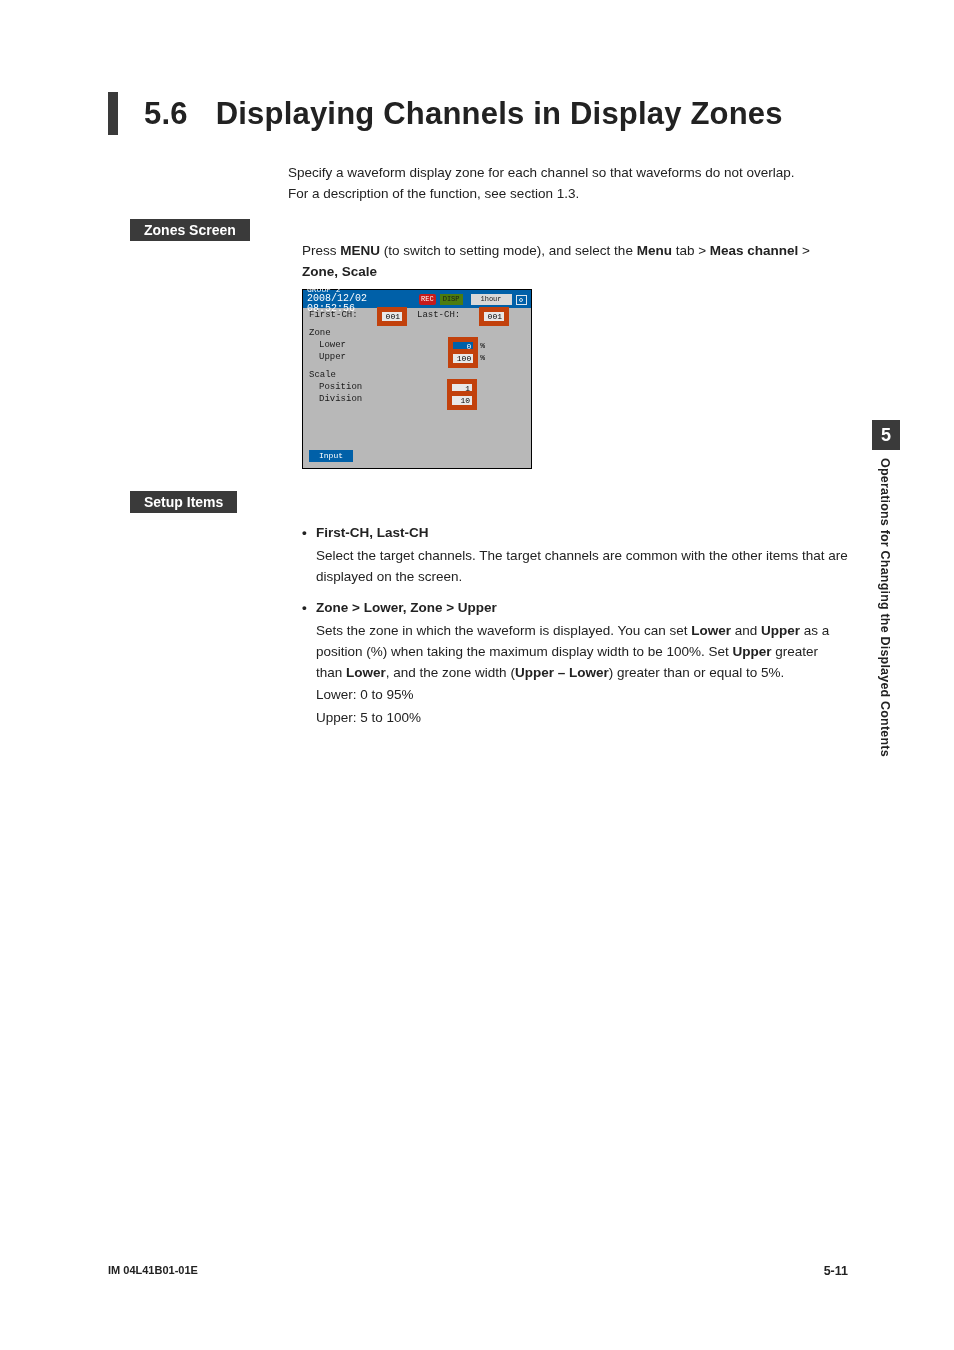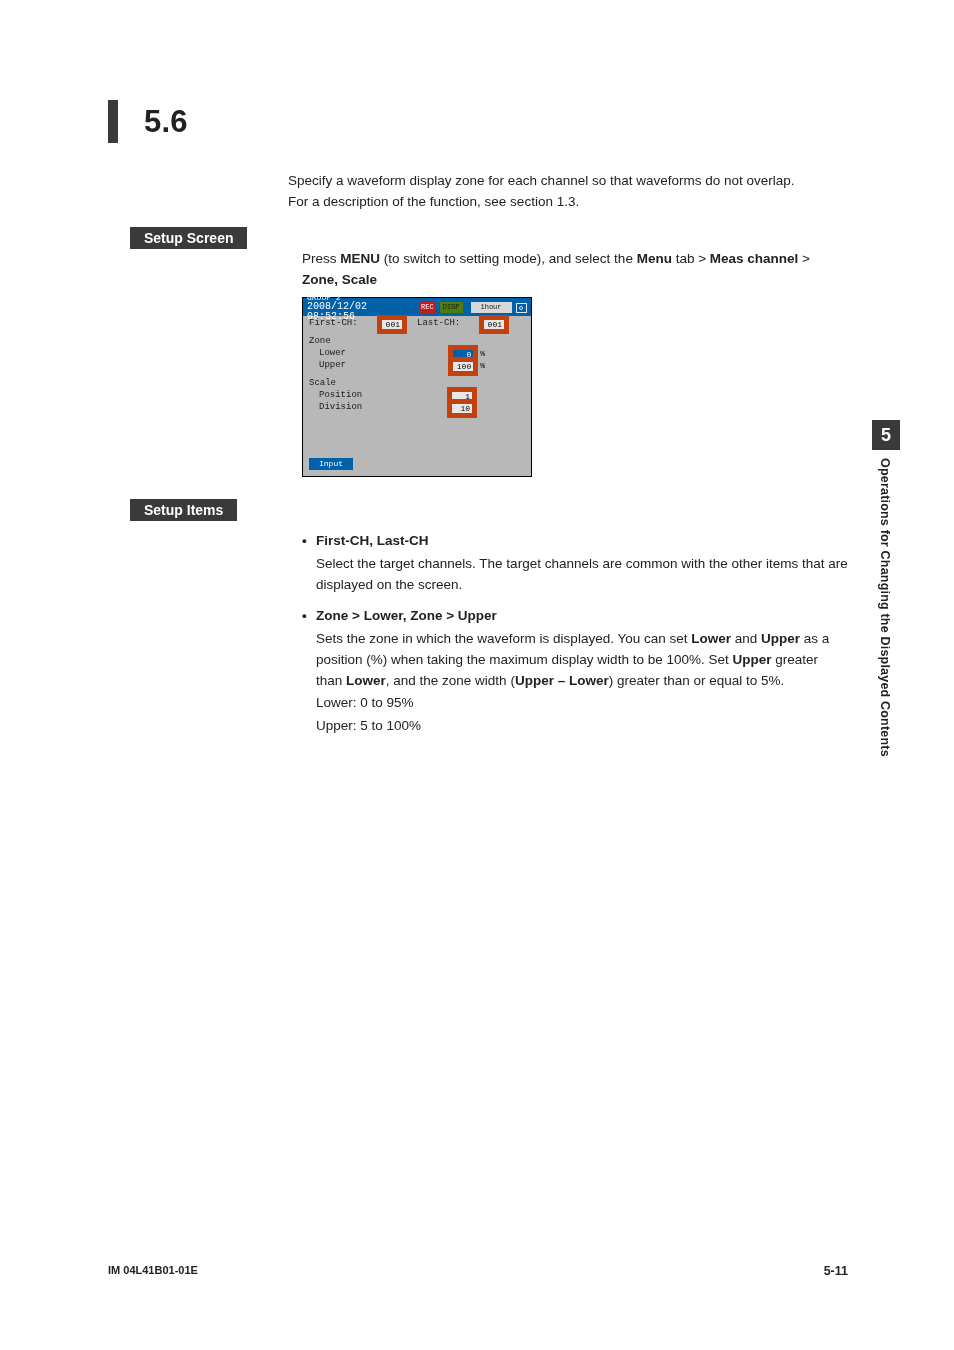--- a/index.html
+++ b/index.html
@@ -1,18 +1,18 @@
 <!DOCTYPE html>
 <html><head>
 <meta charset="utf-8">
 <style>
   * { box-sizing: border-box; margin: 0; padding: 0; }
   html, body { width: 954px; height: 1350px; background: #fff; font-family: Arial, Helvetica, sans-serif; color: #222; }
   .page { position: relative; width: 954px; height: 1350px; }
-  .content { position: absolute; left: 108px; top: 100px; width: 740px; }
+  .content { position: absolute; left: 108px; top: 92px; width: 740px; }
   .heading-row { display: flex; align-items: stretch; margin-bottom: 28px; }
   .heading-bar { width: 10px; background: #3a3a3a; margin-right: 26px; }
   .heading-text { font-size: 31px; font-weight: bold; letter-spacing: 0.2px; line-height: 1.4; display: flex; align-items: center; }
   .intro { margin-left: 180px; font-size: 13.5px; line-height: 1.55; margin-bottom: 14px; }
   .section-label { display: inline-block; background: #3a3a3a; color: #fff; font-weight: bold; font-size: 14px; padding: 3px 14px 3px 14px; margin-left: 22px; }
   .setup-body { margin-left: 194px; font-size: 13.5px; line-height: 1.55; }
   .setup-items-body { margin-left: 194px; margin-top: 10px; font-size: 13.5px; line-height: 1.55; }
   .b { font-weight: bold; }
   .screenshot { margin-top: 6px; width: 230px; border: 1px solid #000; background: #b8b8b8; font-family: "Lucida Console","Courier New",monospace; font-size: 9px; color: #e8e8e8; }
   .scr-top { background: #0060a8; padding: 1px 4px 0 4px; display: flex; align-items: center; gap: 4px; height: 18px; }
@@ -47,29 +47,30 @@
 </head>
 <body>
 
 <div class="page">
   <div class="content">
     <div class="heading-row">
       <div class="heading-bar"></div>
       <div class="heading-text">
         <span>5.6</span>
         <span style="width:28px;display:inline-block"></span>
+        <span>Displaying Channels in Display Zones</span>
       </div>
     </div>
 
     <div class="intro">
       <div>Specify a waveform display zone for each channel so that waveforms do not overlap.</div>
       <div>For a description of the function, see section 1.3.</div>
     </div>
 
-    <div class="section-label">Setup Screen</div>
+    <div class="section-label">Zones Screen</div>
 
     <div class="setup-body">
       <div>
         <span>Press </span><span class="b">MENU</span><span> (to switch to setting mode), and select the </span><span class="b">Menu</span><span> tab &gt; </span><span class="b">Meas channel</span><span> &gt; </span>
       </div>
       <div class="b">Zone, Scale</div>
 
       <div class="screenshot">
         <div class="scr-top">
           <div style="display:flex;flex-direction:column;line-height:1;">

